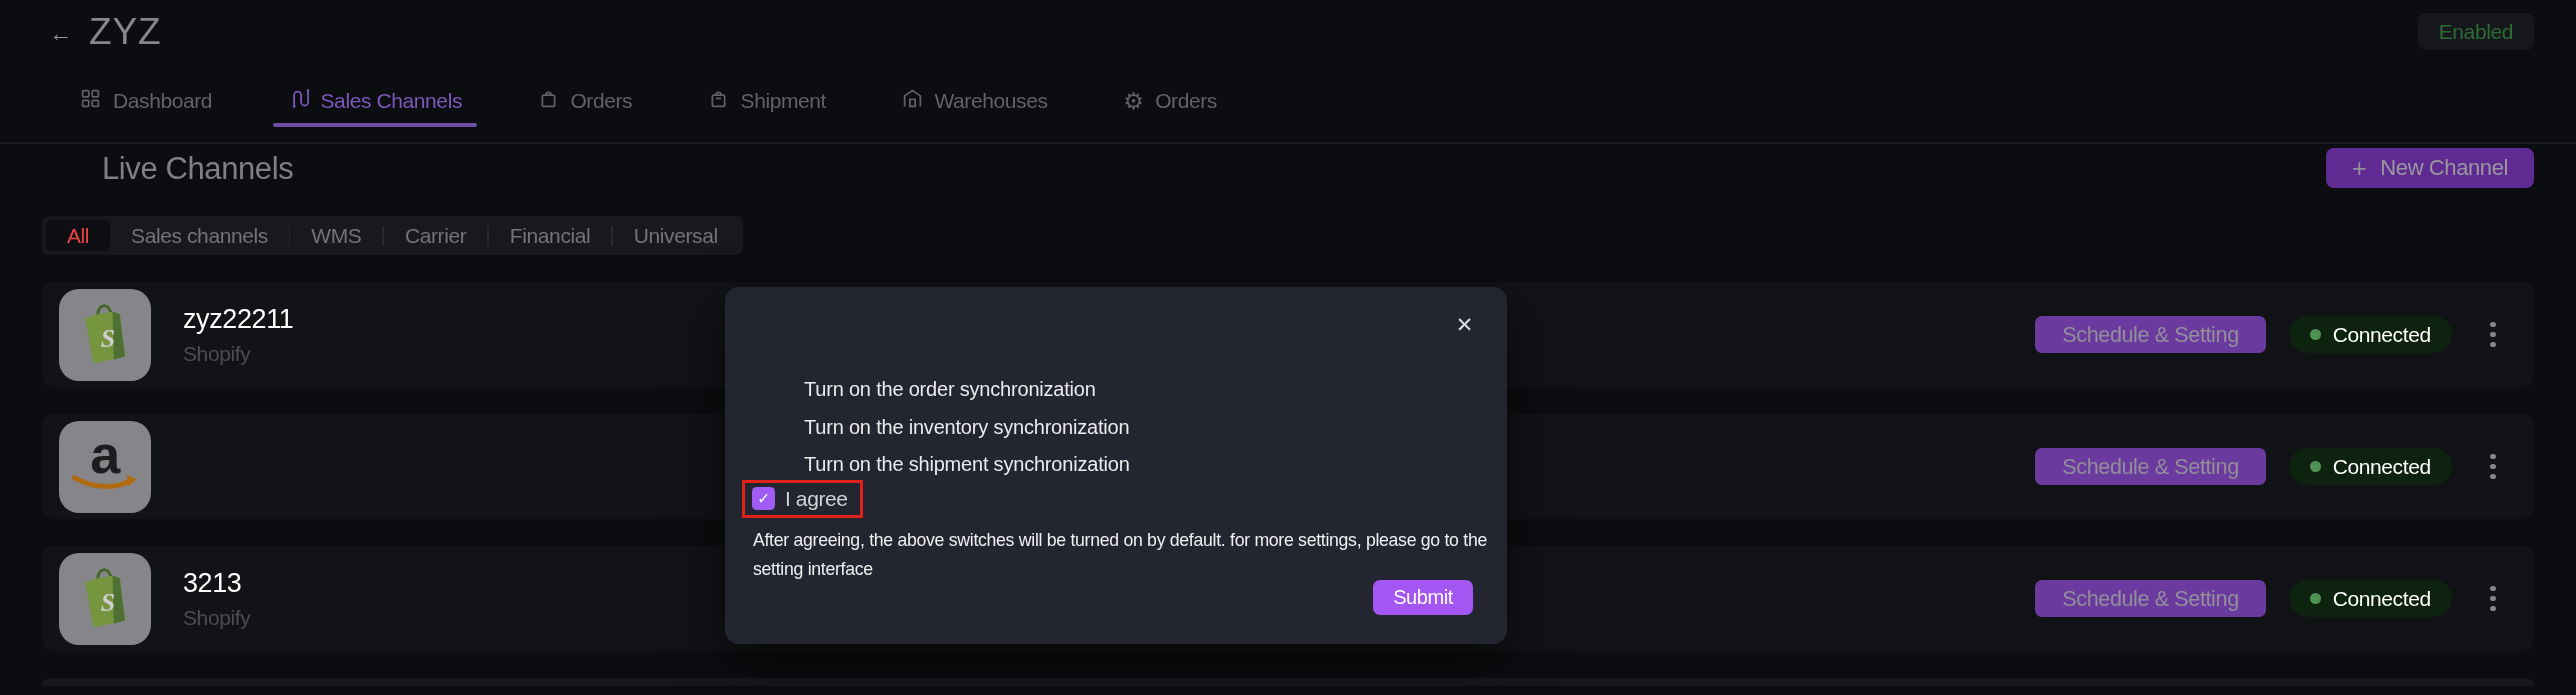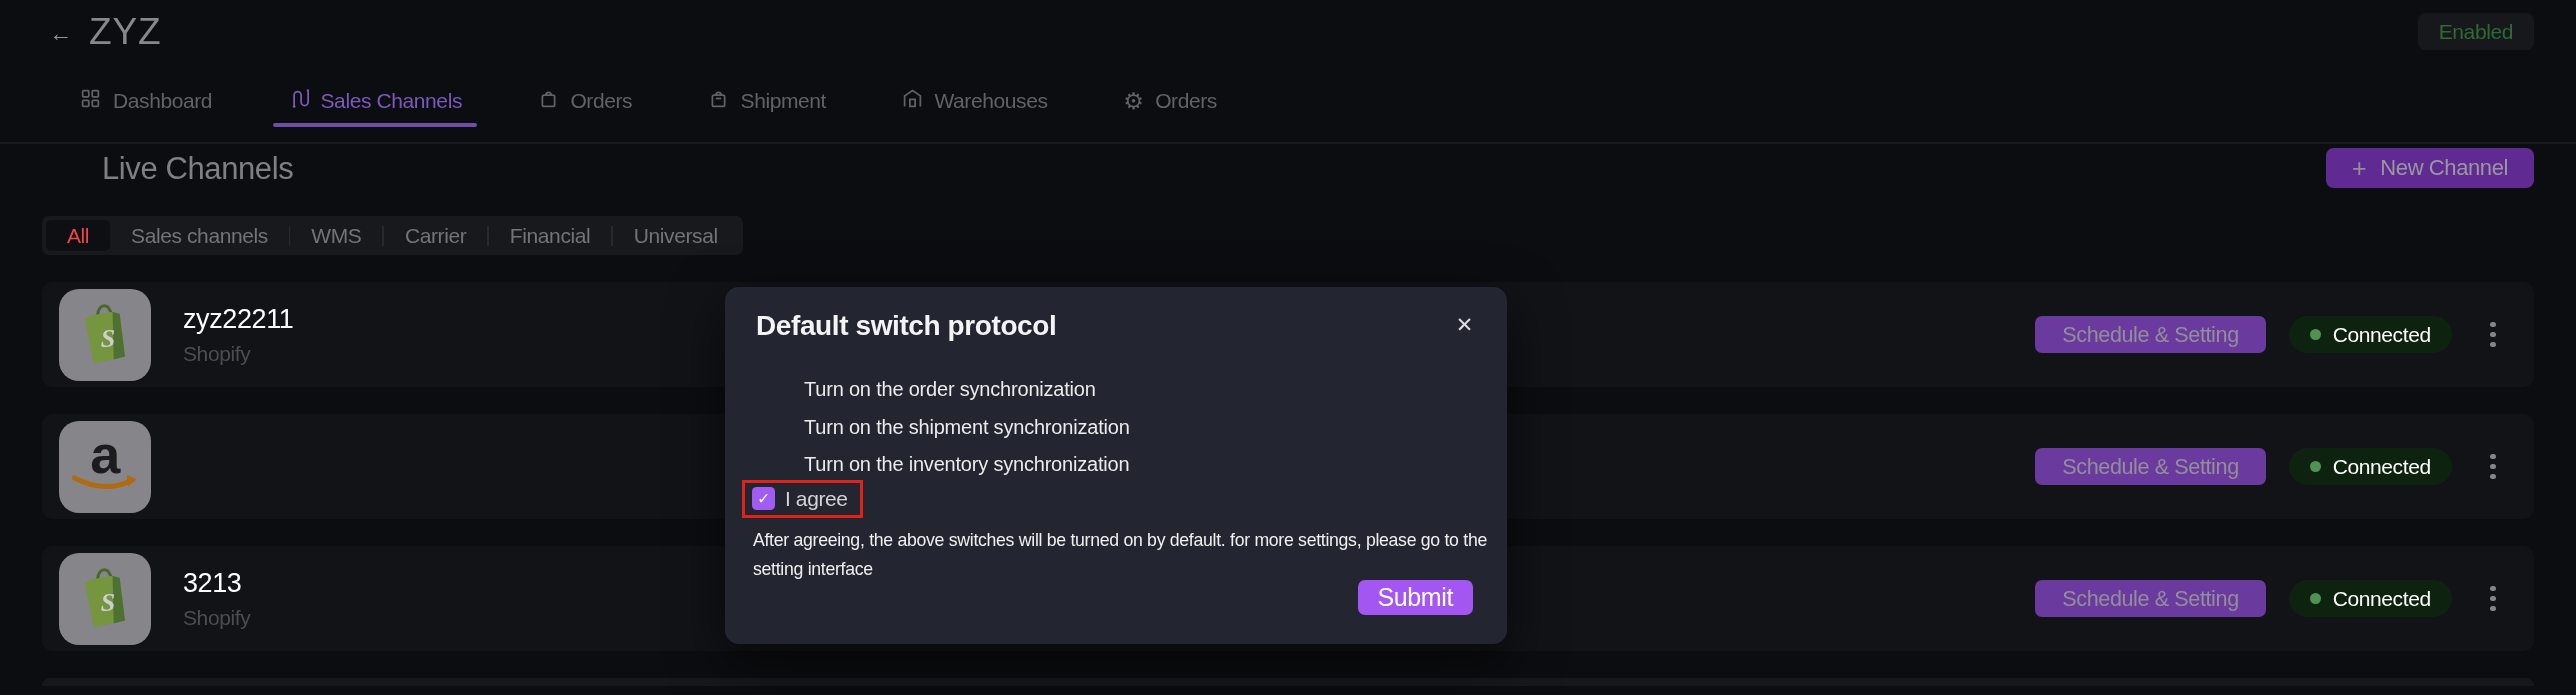--- a/index.html
+++ b/index.html
@@ -58,21 +58,21 @@
   .modal { position:absolute; left:725px; top:287px; width:782px; height:357px; background:#232631; border-radius:14px; box-shadow:0 18.5px 54px rgba(0,0,0,.6); color:#ececee; }
   .m-title { position:absolute; left:31px; top:23px; font-size:28px; font-weight:700; color:#f4f4f6; }
   .m-close { position:absolute; right:34px; top:26px; font-size:21px; color:#dcdce0; cursor:pointer; }
   .m-opts { position:absolute; left:79px; top:91px; }
   .m-opt { font-size:20px; color:#ebebed; margin-bottom:14.6px; letter-spacing:-0.2px; }
   .agree-box { position:absolute; left:17px; top:193px; display:inline-flex; align-items:center; gap:10px; border:3.9px solid #e0231a; padding:3.9px 12.3px 3.9px 7px; }
   .chk { width:23px; height:23px; border-radius:4.6px; background:#a05cf3; display:flex; align-items:center; justify-content:center; cursor:pointer; }
   .chk span { color:#fff; font-size:15.4px; font-weight:700; }
   .agree-lbl { font-size:21px; color:#d4d4d6; }
   .m-note { position:absolute; left:28px; top:239px; width:738px; font-size:17.7px; line-height:1.62; letter-spacing:-0.3px; color:#f0f0f1; }
-  .submit-btn { position:absolute; right:34px; bottom:29px; height:35px; line-height:35px; padding:0 20px; background:#a356f2; border-radius:7px; font-size:25px; color:#ffffff; cursor:pointer; }
+  .submit-btn { position:absolute; right:34px; bottom:29px; height:35px; line-height:35px; padding:0 20px; background:#a356f2; border-radius:7px; font-size:20px; color:#ffffff; cursor:pointer; }
 </style>
 </head>
 <body>
 
 <div class="page">
 
   
   <div class="hdr">
     <span class="back">←</span>
     <span class="app-title">ZYZ</span>
@@ -239,26 +239,25 @@
             <i></i>
           </span>
       </div>
     </div>
 
     <div class="partial-row"></div>
   </div>
 
   
   <div class="modal">
-    <div class="m-title">Default switch protocol</div>
     <span class="m-close">✕</span>
     <div class="m-opts">
       <div class="m-opt">Turn on the order synchronization</div>
+      <div class="m-opt">Turn on the inventory synchronization</div>
       <div class="m-opt">Turn on the shipment synchronization</div>
-      <div class="m-opt">Turn on the inventory synchronization</div>
     </div>
     <div class="agree-box">
       <span class="chk">
           <span>✓</span>
         </span>
       <span class="agree-lbl">I agree</span>
     </div>
     <div class="m-note">After agreeing, the above switches will be turned on by default. for more settings, please go to the setting interface</div>
     <span class="submit-btn">Submit</span>
   </div>

